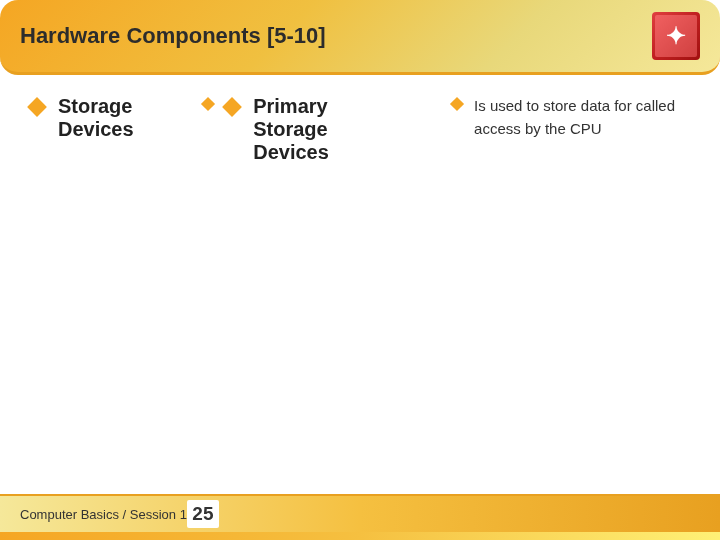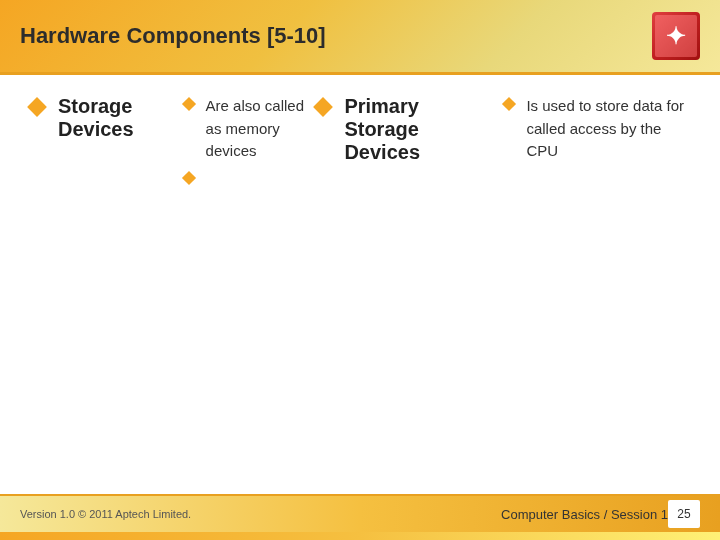--- a/index.html
+++ b/index.html
@@ -24,20 +24,21 @@
 
     
     .header {
       background: linear-gradient(135deg, #f5a623 0%, #f0c040 40%, #e8d87a 70%, #f5e89a 100%);
       padding: 12px 20px 12px 20px;
       display: flex;
       align-items: center;
       justify-content: space-between;
       border-bottom: 3px solid #e8a020;
       min-height: 60px;
+      border-radius: 18px;
     }
 
     .header-title {
       font-size: 22px;
       font-weight: bold;
       color: #2c2c2c;
     }
 
     
     .logo {
@@ -157,22 +158,22 @@
       align-items: center;
     }
 
     .footer-course {
       font-size: 13px;
       color: #333;
       font-weight: 500;
     }
 
     .footer-page {
-      font-size: 12px;
-      font-weight: normal;
+      font-size: 19px;
+      font-weight: bold;
       color: #333;
       background: #fff;
       width: 32px;
       height: 28px;
       display: flex;
       align-items: center;
       justify-content: center;
       border-radius: 2px;
     }
 
@@ -198,42 +199,37 @@
 
   <div class="content">
 
     <div class="main-item">
       <div class="diamond-bullet"></div>
       <span class="main-item-title">Storage Devices</span>
     </div>
     <div class="sub-items">
       <div class="sub-item">
         <div class="sub-bullet"></div>
-        <span class="sub-item-text">Are also called as memory devices</span>
-      </div>
-      <div class="sub-item">
-        <div class="sub-bullet"></div>
       </div>
     </div>
 
     <div class="main-item">
       <div class="diamond-bullet"></div>
       <span class="main-item-title">Primary Storage Devices</span>
     </div>
     <div class="sub-items">
       <div class="sub-item">
         <div class="sub-bullet"></div>
         <span class="sub-item-text">Is used to store data for called access by the CPU</span>
       </div>
     </div>
 
   </div>
 
   <div class="footer">
-    <span class="footer-version">Version 1.0 © 2011 Aptech Limited.</span>
     <div class="footer-right">
       <span class="footer-course">Computer Basics / Session 1</span>
       <div class="footer-page">25</div>
     </div>
   </div>
 
   <div class="bottom-bar"></div>
 
 </div>
 

